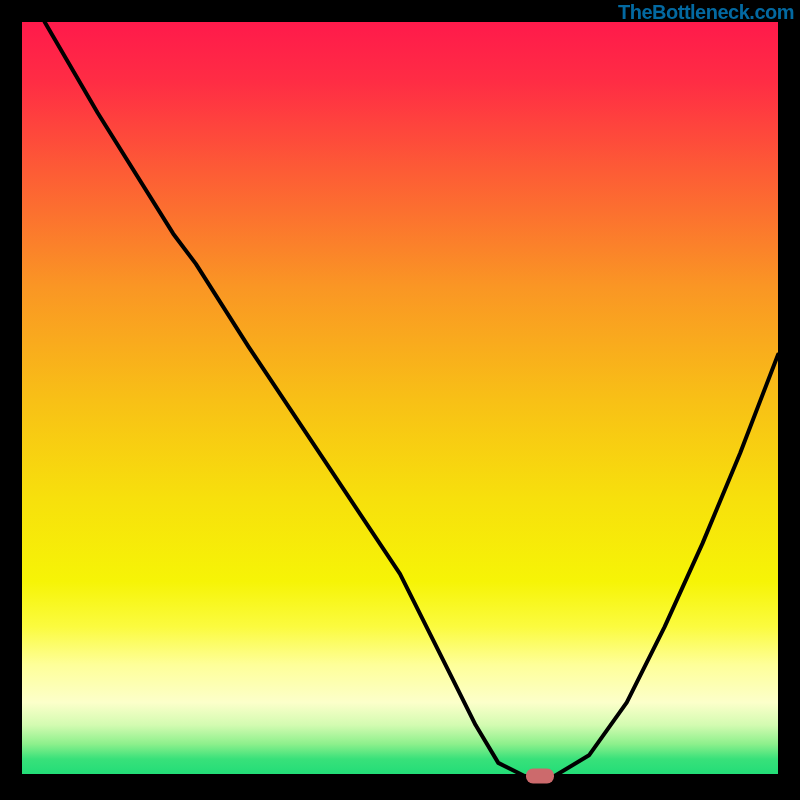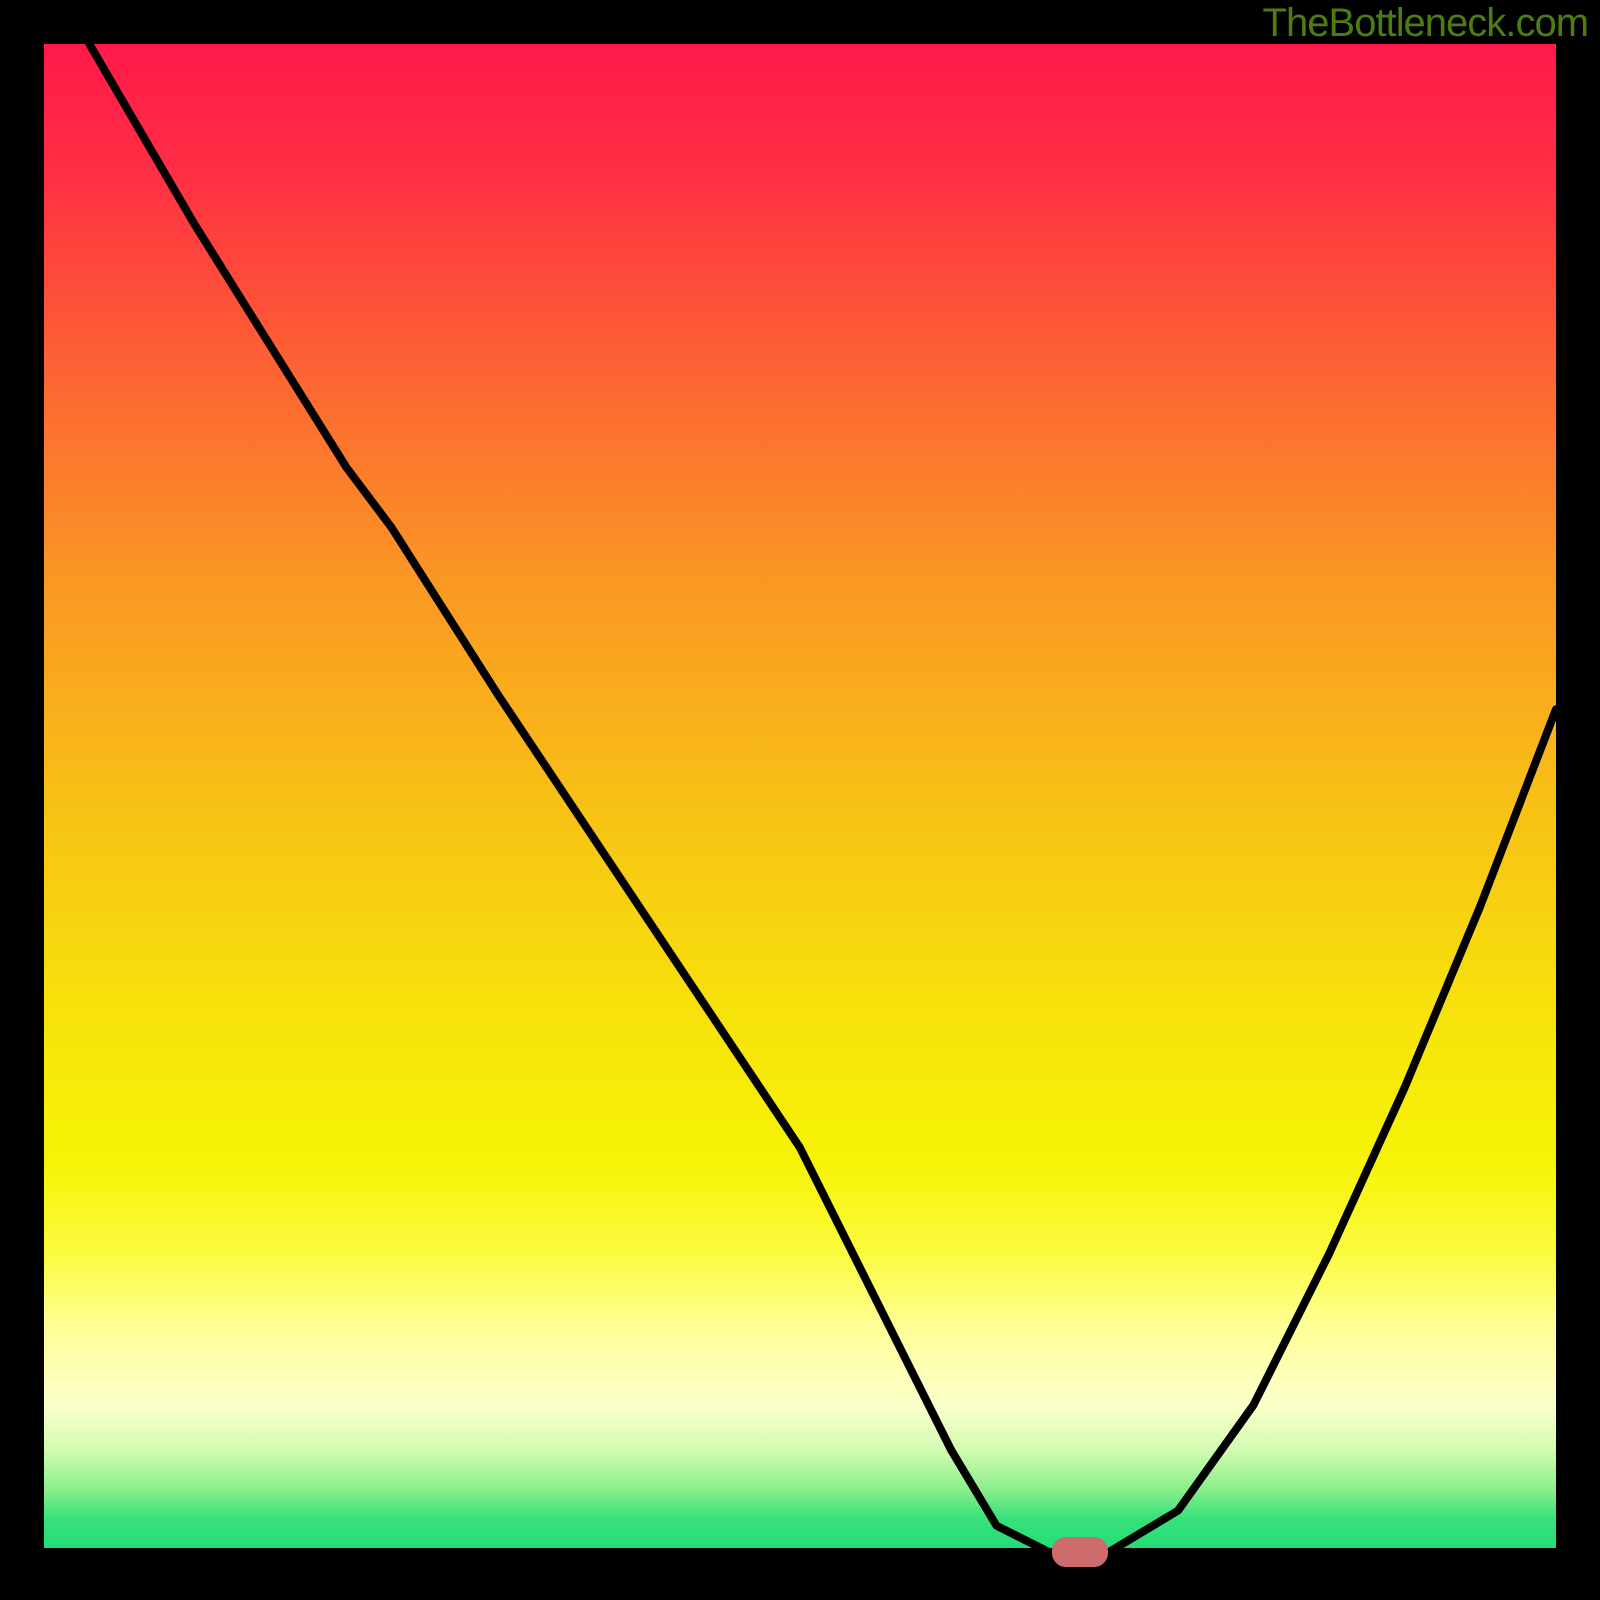--- a/index.html
+++ b/index.html
@@ -15,24 +15,24 @@
     left: 22px;
     top: 22px;
     width: 756px;
     height: 756px;
     background: #000000;
   }
   .attribution {
     position: absolute;
     right: 6px;
     top: 1px;
-    color: #4d7c0f;
+    color: #0369a1;
     font-family: Arial, Helvetica, sans-serif;
     font-size: 20px;
-    font-weight: normal;
+    font-weight: bold;
     letter-spacing: -0.5px;
   }
   svg.plot {
     position: absolute;
     left: 0;
     top: 0;
     width: 756px;
     height: 756px;
     display: block;
   }

